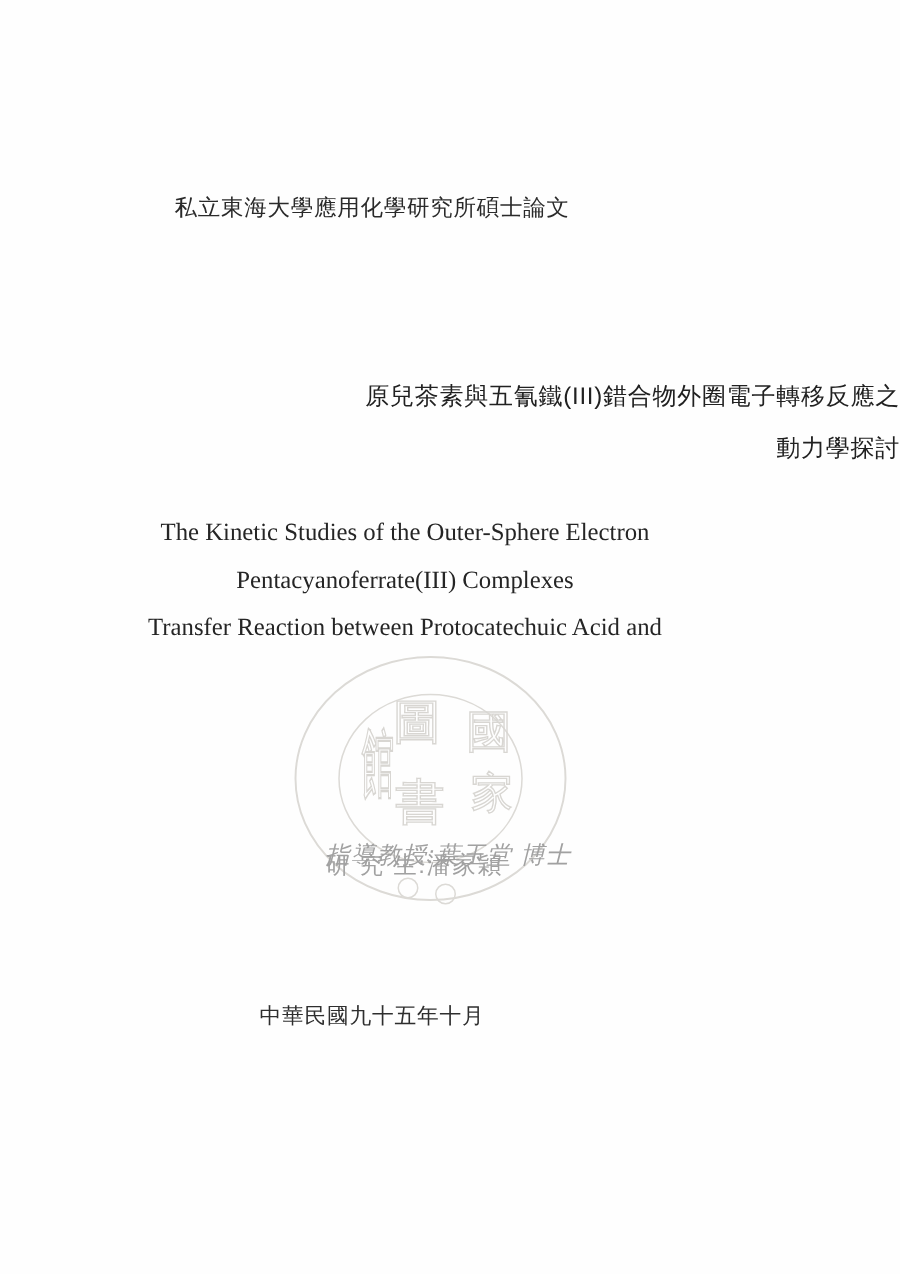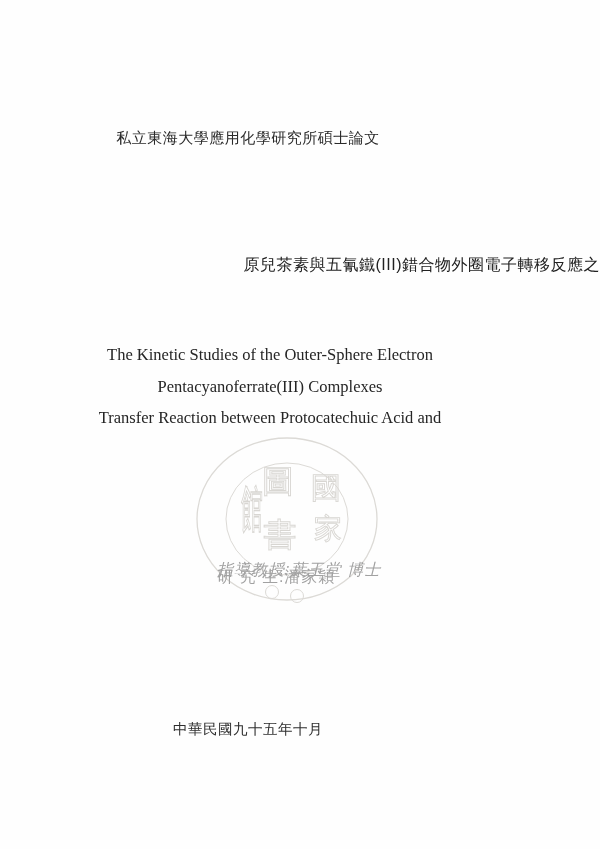--- a/index.html
+++ b/index.html
@@ -31,37 +31,38 @@
     font-size:16.5px;line-height:31.5px;color:#252525;white-space:nowrap;
   }
   .muted-line{
     position:absolute;left:217px;
     font-size:16px;color:#a1a1a1;letter-spacing:1px;white-space:nowrap;
     z-index:2;
   }
   .advisor-line{top:560px;font-style:italic;}
   .student-line{top:567px;}
   .date-line{
-    top:720px;font-size:14.5px;color:#2e2e2e;letter-spacing:0.5px;
+    top:668px;font-size:14.5px;color:#2e2e2e;letter-spacing:0.5px;
   }
   .seal{
     position:absolute;left:194px;top:434px;width:186px;height:170px;
     z-index:1;
   }
   .seal text{font-family:"Liberation Serif", serif;}
 </style>
 </head>
 <body>
 
 <div class="page">
 
   <div class="center-line header-line">私立東海大學應用化學研究所碩士論文</div>
 
   <div class="title-zh">
     <div>原兒茶素與五氰鐵(III)錯合物外圈電子轉移反應之</div>
+    <div>動力學探討</div>
   </div>
 
   <div class="title-en">
     <div>The Kinetic Studies of the Outer-Sphere Electron</div>
     <div>Pentacyanoferrate(III) Complexes</div>
     <div>Transfer Reaction between Protocatechuic Acid and</div>
   </div>
 
   <svg class="seal" viewBox="0 0 186 170" aria-hidden="true">
     <ellipse cx="93" cy="85" rx="90" ry="81" fill="none" stroke="#dcdad6" stroke-width="1.3"></ellipse>

